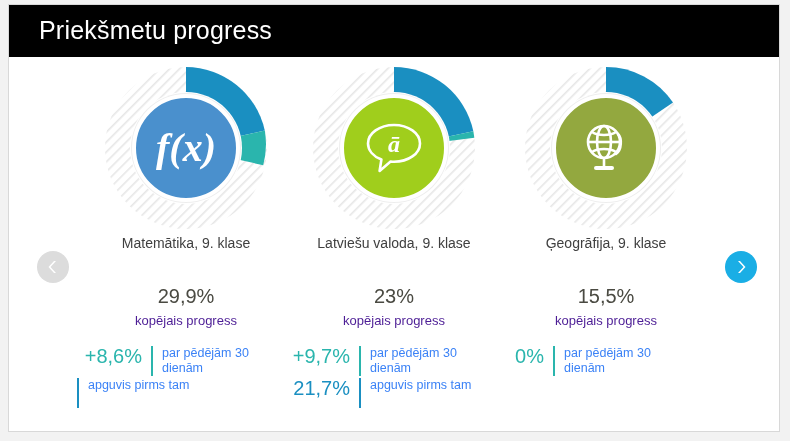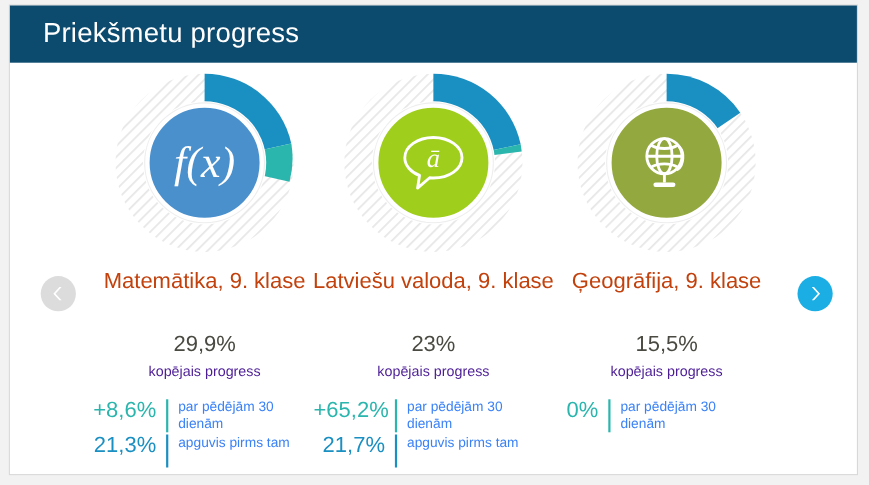--- a/index.html
+++ b/index.html
@@ -28,21 +28,21 @@
     background: #ffffff;
     border: 1px solid #d8d8d8;
     box-sizing: border-box;
   }
   .panel-header {
     position: absolute;
     left: 0;
     top: 0;
     width: 100%;
     height: 52px;
-    background: #0c4a6e;
+    background: #000000;
     box-sizing: border-box;
   }
   .panel-title {
     position: absolute;
     left: 30px;
     top: 11px;
     font-size: 25px;
     color: #ffffff;
     letter-spacing: 0.2px;
     font-family: "Liberation Sans", sans-serif;
@@ -98,20 +98,21 @@
   }
   .card-0 { left: 48px; }
   .card-1 { left: 256px; }
   .card-2 { left: 468px; }
 
   .donut-wrap {
     position: relative;
     width: 166px;
     height: 166px;
     margin: 8px auto 0 auto;
+    font-weight: bold;
   }
   .donut-wrap svg { display: block; }
 
   .icon-circle {
     position: absolute;
     left: 29px;
     top: 29px;
     width: 108px;
     height: 108px;
     border-radius: 50%;
@@ -124,24 +125,24 @@
   }
   .icon-fx {
     font-family: "Liberation Serif", serif;
     font-style: italic;
     font-size: 40px;
     color: #ffffff;
     line-height: 1;
   }
 
   .card-label {
-    margin-top: 14px;
+    margin-top: 4px;
     text-align: center;
-    font-size: 20px;
-    color: #c2410c;
+    font-size: 14px;
+    color: #404040;
     white-space: nowrap;
   }
 
   .pct-big {
     margin-top: 35px;
     text-align: center;
     font-size: 20px;
     color: #4a4a42;
     line-height: 1;
   }
@@ -242,21 +243,20 @@
           <div class="card-label">Matemātika, 9. klase</div>
           <div class="pct-big">29,9%</div>
           <div class="pct-sub">kopējais progress</div>
           <div class="stats">
             <div class="stat-row">
               <div class="stat-value recent">+8,6%</div>
               <div class="stat-bar"></div>
               <div class="stat-text">par pēdējām 30 dienām</div>
             </div>
             <div class="stat-row">
-              <div class="stat-value prior">21,3%</div>
               <div class="stat-bar prior"></div>
               <div class="stat-text">apguvis pirms tam</div>
             </div>
           </div>
         </div>
 
         <div class="card card-1">
           <div class="donut-wrap">
             <svg width="166" height="166" viewBox="0 0 166 166">
               <defs>
@@ -277,21 +277,21 @@
                 <path d="M31 6 C16.6 6 5 14.2 5 24.4 C5 31.4 10.4 37.4 18.4 40.5 L16.6 52 L27.6 42.6 C28.7 42.7 29.8 42.8 31 42.8 C45.4 42.8 57 34.6 57 24.4 C57 14.2 45.4 6 31 6 Z" fill="none" stroke="#ffffff" stroke-width="2.6" stroke-linejoin="round"></path>
                 <text x="31" y="33" text-anchor="middle" fill="#ffffff" font-family="Liberation Serif, serif" font-style="italic" font-size="24">ā</text>
               </svg>
             </div>
           </div>
           <div class="card-label">Latviešu valoda, 9. klase</div>
           <div class="pct-big">23%</div>
           <div class="pct-sub">kopējais progress</div>
           <div class="stats">
             <div class="stat-row">
-              <div class="stat-value recent">+65,2%</div>
+              <div class="stat-value recent">+9,7%</div>
               <div class="stat-bar"></div>
               <div class="stat-text">par pēdējām 30 dienām</div>
             </div>
             <div class="stat-row">
               <div class="stat-value prior">21,7%</div>
               <div class="stat-bar prior"></div>
               <div class="stat-text">apguvis pirms tam</div>
             </div>
           </div>
         </div>

